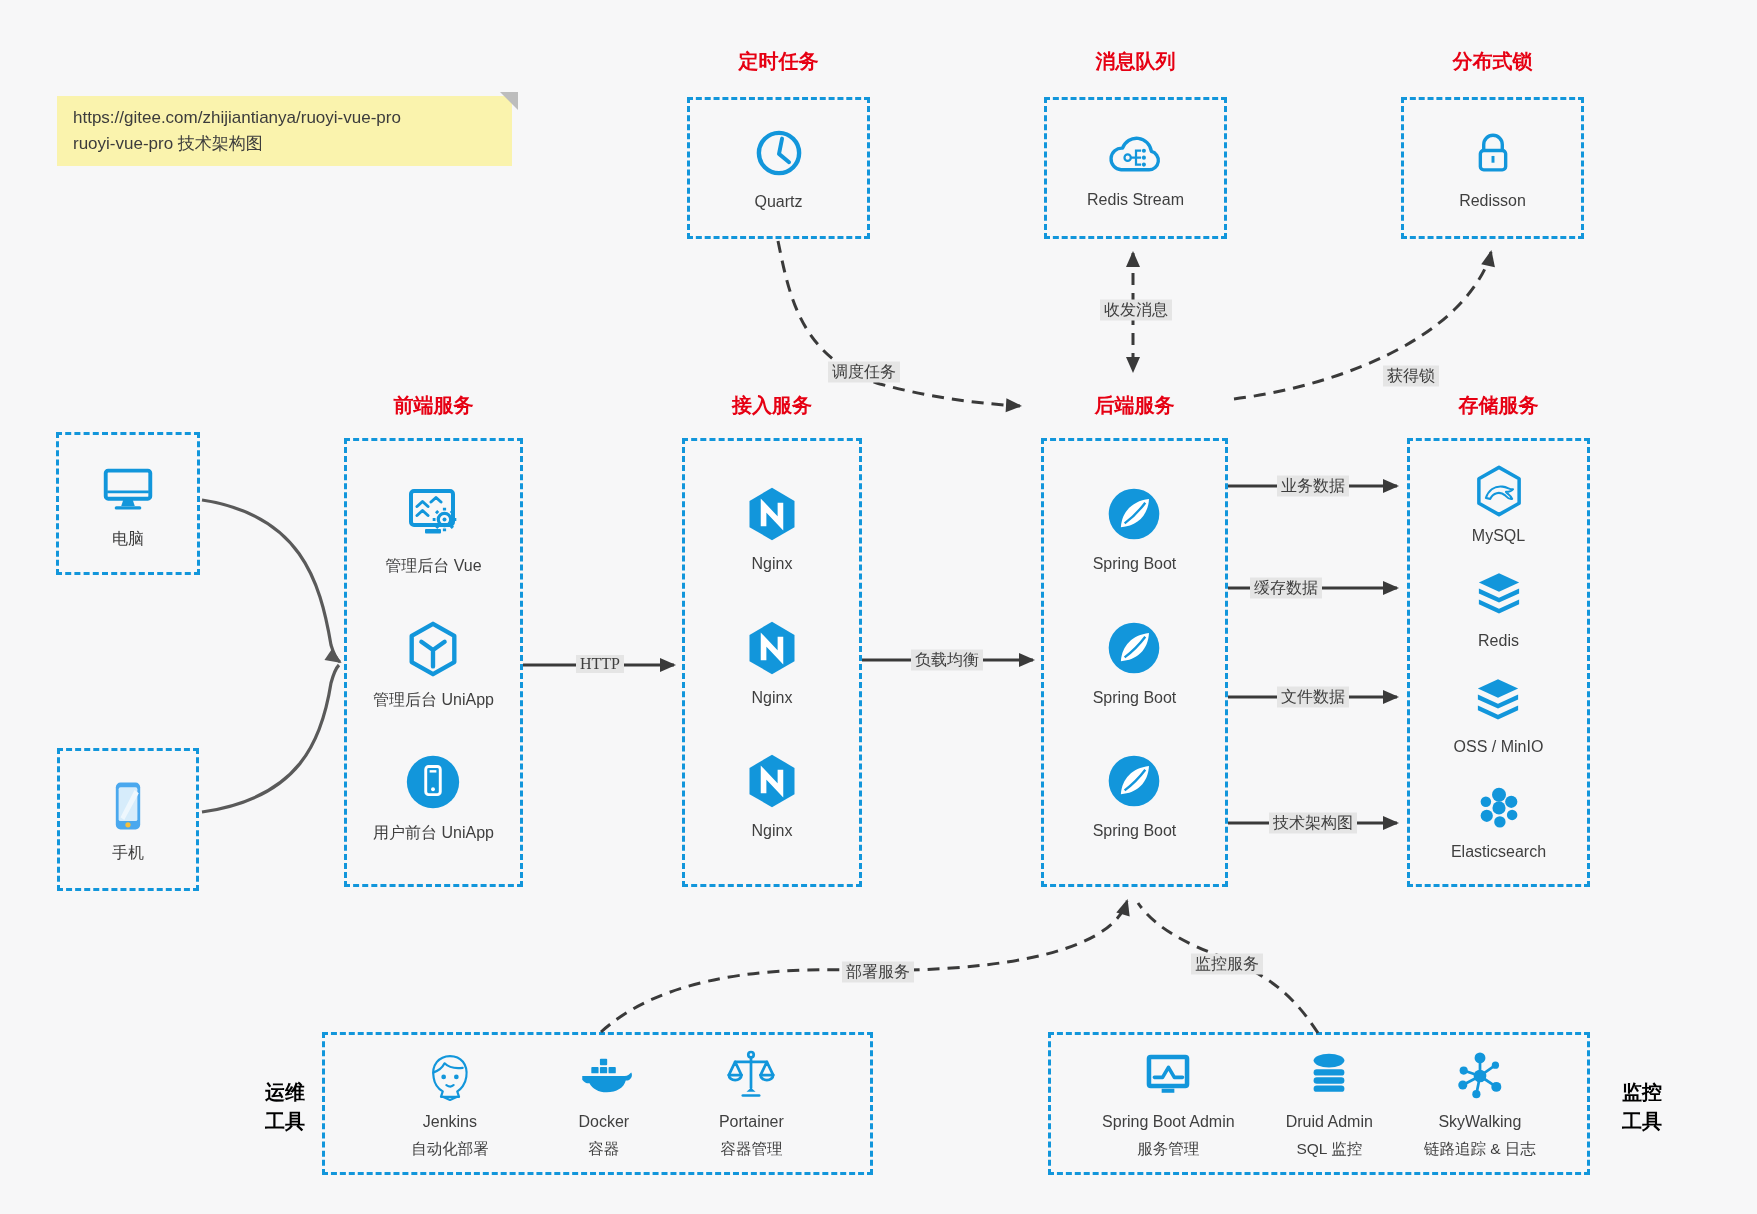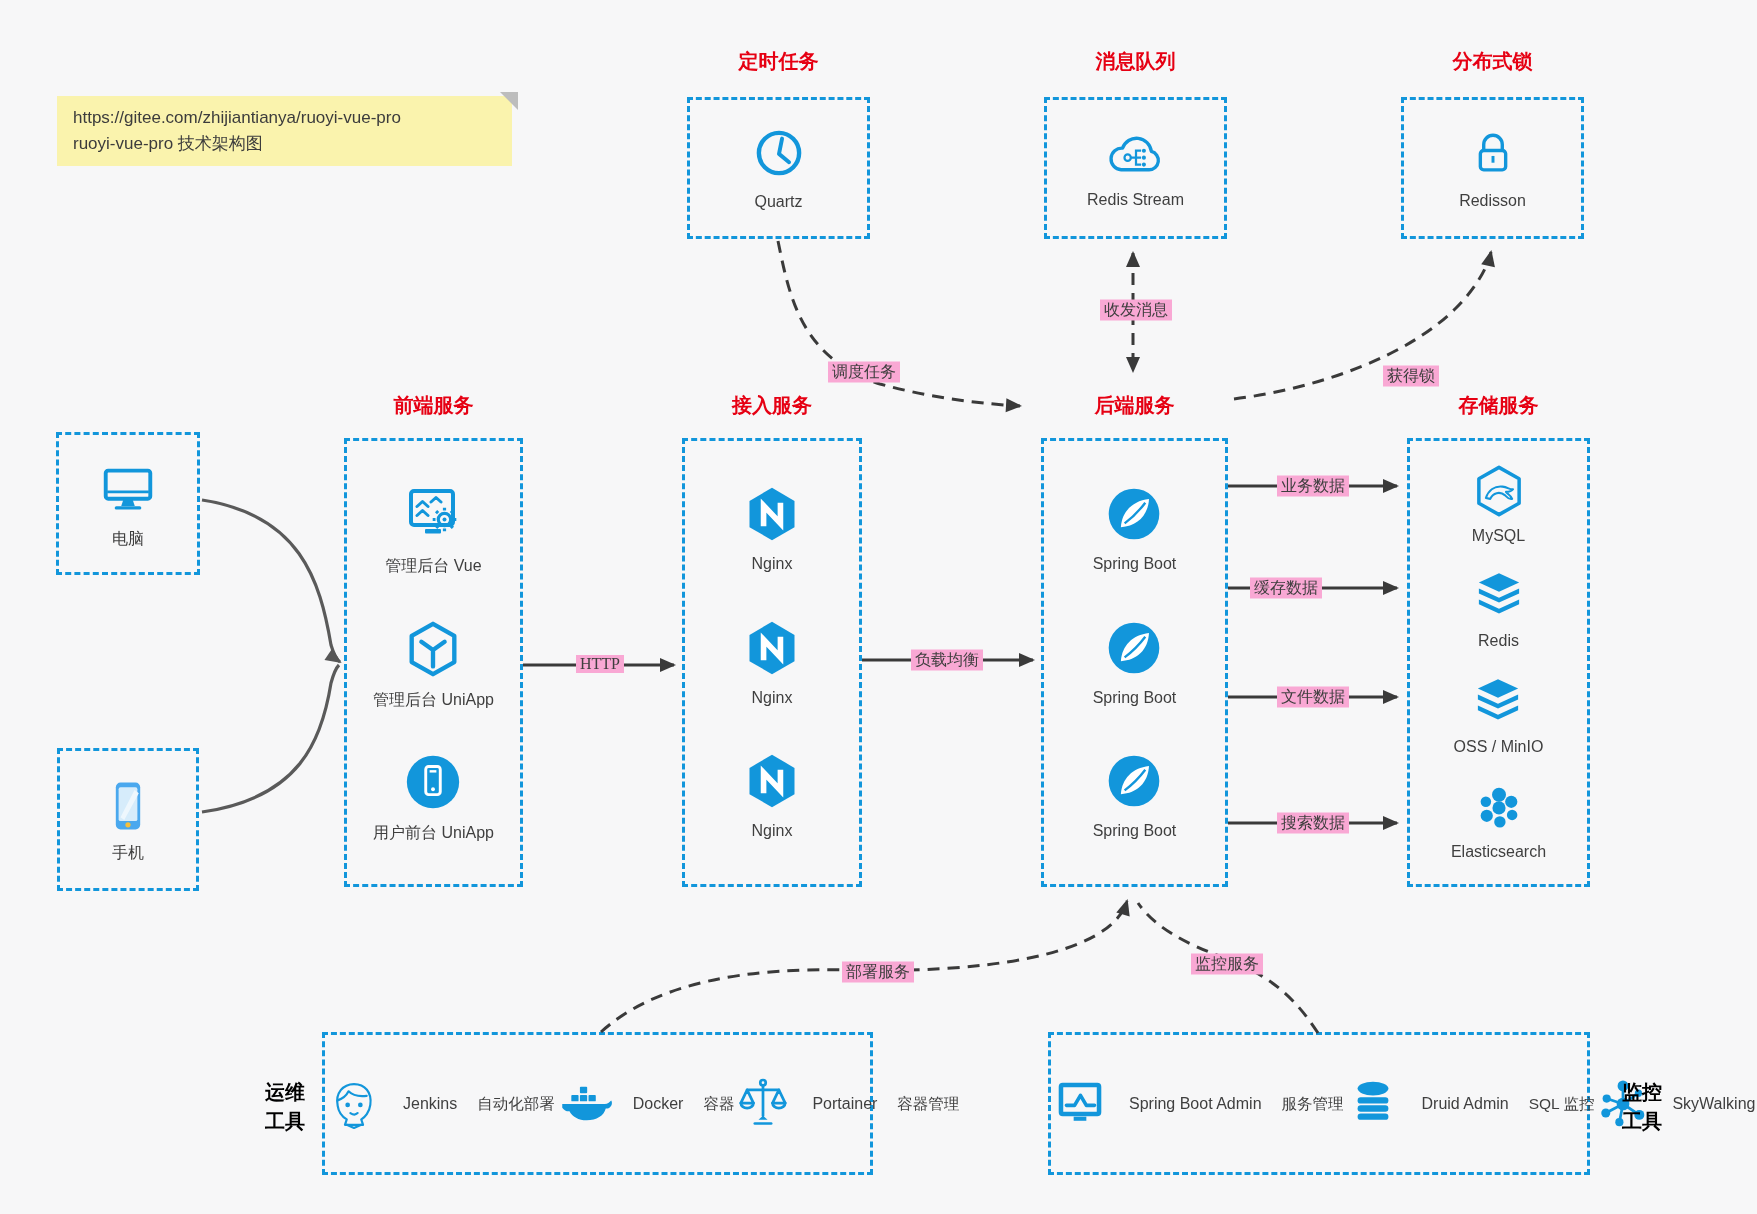--- a/index.html
+++ b/index.html
@@ -19,26 +19,26 @@
   .client-box{width:144px;height:143px;flex-direction:column;}
   .col-box{top:438px;height:449px;flex-direction:column;justify-content:space-evenly;}
   .bottom-box{top:1032px;height:143px;flex-direction:row;justify-content:space-evenly;align-items:center;}
 
   .gtitle{position:absolute;text-align:center;font-size:20px;font-weight:700;color:#e60013;
         z-index:3;white-space:nowrap;}
   .side-title{position:absolute;text-align:center;font-size:20px;font-weight:700;color:#000000;
         line-height:29px;z-index:3;}
 
   .cell{display:flex;flex-direction:column;align-items:center;gap:9px;}
-  .cell-sm{display:flex;flex-direction:row;align-items:center;gap:20px;}
+  .cell-sm{display:flex;flex-direction:column;align-items:center;gap:6px;}
   .nlabel{font-size:16px;color:#3f3f3f;white-space:nowrap;line-height:21px;}
   .ndesc{font-size:15.5px;color:#3f3f3f;white-space:nowrap;line-height:22px;}
   .ic{display:block;line-height:0;}
 
-  .elabel{position:absolute;transform:translate(-50%,-50%);background:#f9a8d4;padding:0 4px;
+  .elabel{position:absolute;transform:translate(-50%,-50%);background:#e5e5e5;padding:0 4px;
         font-size:16px;color:#3e3e3e;white-space:nowrap;z-index:6;}
 </style>
 </head>
 <body>
 
 <div class="canvas">
 
   <svg class="wires">
     <defs>
       <marker id="mBlack" markerUnits="userSpaceOnUse" markerWidth="20" markerHeight="16" refX="15" refY="8" orient="auto">
@@ -389,20 +389,20 @@
   <div class="side-title" style="left:1602px;top:1078px;width:80px;">
     <div>监控</div>
     <div>工具</div>
   </div>
 
   <div class="elabel" style="left:600px;top:664px;font-family:Liberation Serif, serif;">HTTP</div>
   <div class="elabel" style="left:947px;top:660px;">负载均衡</div>
   <div class="elabel" style="left:1313px;top:486px;">业务数据</div>
   <div class="elabel" style="left:1286px;top:588px;">缓存数据</div>
   <div class="elabel" style="left:1313px;top:697px;">文件数据</div>
-  <div class="elabel" style="left:1313px;top:823px;">搜索数据</div>
+  <div class="elabel" style="left:1313px;top:823px;">技术架构图</div>
   <div class="elabel" style="left:864px;top:372px;">调度任务</div>
   <div class="elabel" style="left:1136px;top:310px;">收发消息</div>
   <div class="elabel" style="left:1411px;top:376px;">获得锁</div>
   <div class="elabel" style="left:878px;top:972px;">部署服务</div>
   <div class="elabel" style="left:1227px;top:964px;">监控服务</div>
 
 </div>
 
 </body></html>

